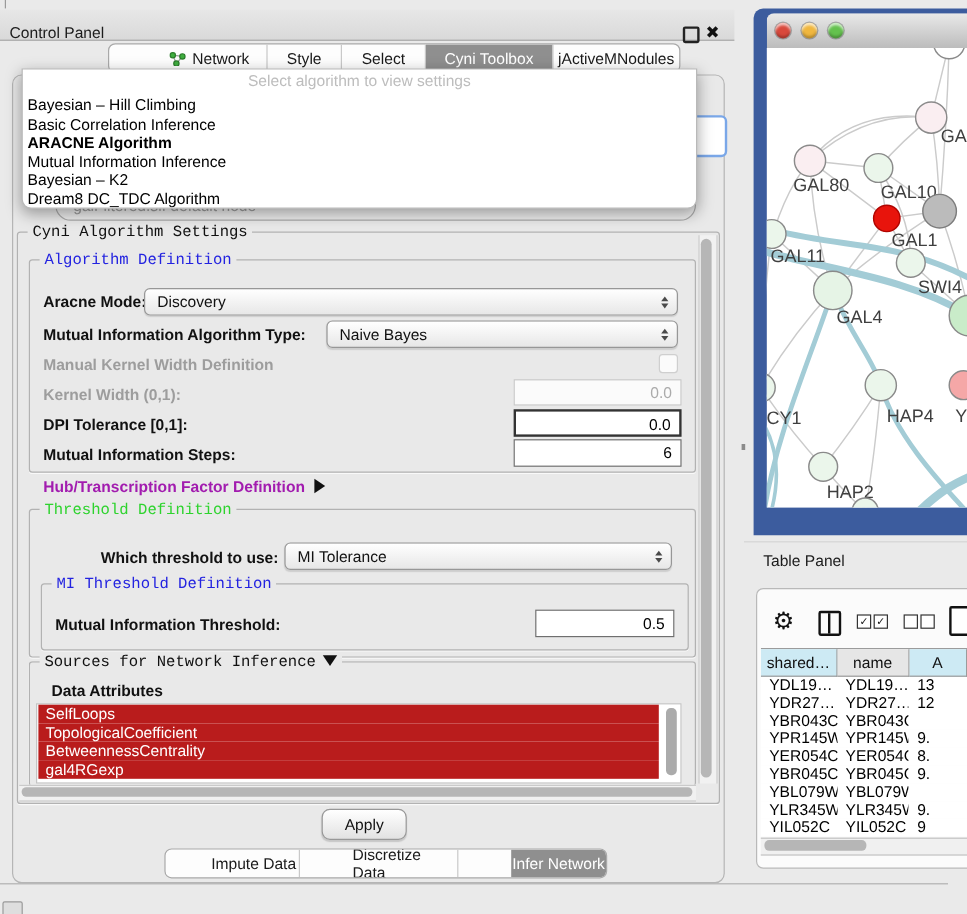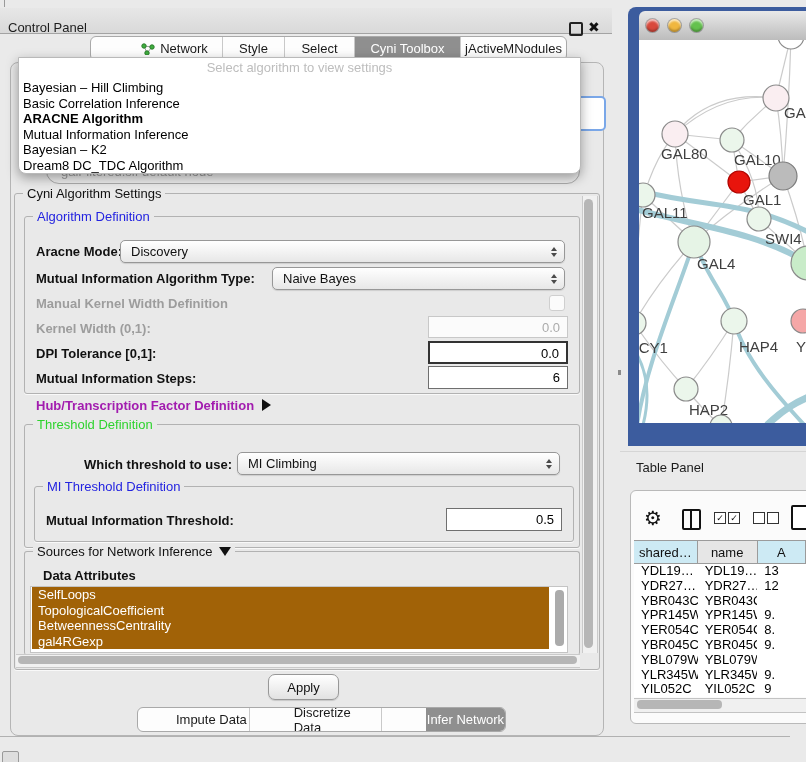--- a/index.html
+++ b/index.html
@@ -31,21 +31,21 @@
   .popup-placeholder{height:22px;line-height:20px;text-align:center;color:#bdbdbd;font-size:13px;}
   .popup-item{height:15.5px;line-height:15.5px;font-size:13px;padding-left:4px;color:#000;}
   .popup-item.hl{font-weight:bold;}
   .ghost-combo{left:46px;top:158px;width:534px;height:26px;border:1px solid #ababab;
     border-radius:13px;background:#ededed;z-index:1;font-size:13px;color:#9d9d9d;
     line-height:26px;padding-left:14px;box-sizing:border-box;overflow:hidden;}
   .ghost-focus{left:576px;top:96px;width:26px;height:31px;border:2px solid #7aa7e8;
     border-radius:5px;background:#fff;z-index:1;}
   
   .group{position:absolute;border:1px solid #b2b2b2;border-radius:3px;
-    box-shadow:0 1px 0 rgba(255,255,255,.7);}
+    box-shadow:0 1px 0 rgba(255,255,255,.7);font-family:Liberation Mono, monospace;}
   .gtitle{position:absolute;top:-8px;left:8px;background:#e9e9e9;padding:0 4px;
     font-size:13px;white-space:nowrap;}
   .gtitle.blue{color:#2323e0;} .gtitle.green{color:#2ed32e;}
   .lbl{position:absolute;font-size:13px;font-weight:bold;color:#111;white-space:nowrap;}
   .lbl.dis{color:#9d9d9d;}
   .plain{position:absolute;font-size:13px;color:#a21caf;white-space:nowrap;font-weight:bold;}
   .combo{position:absolute;height:23px;border:1px solid #979797;border-radius:5px;
     background:linear-gradient(#ffffff,#e7e7e7);font-size:13px;display:flex;
     align-items:center;padding:0 22px 0 10px;box-sizing:border-box;
     box-shadow:0 1px 1px rgba(0,0,0,.12);}
@@ -60,21 +60,21 @@
   .checkbox{position:absolute;width:14px;height:14px;border:1px solid #cfcfcf;
     border-radius:3px;background:#fbfbfb;}
   .tri-right{display:inline-block;width:0;height:0;border-top:6px solid transparent;
     border-bottom:6px solid transparent;border-left:9px solid #111;vertical-align:-1px;margin-left:8px;}
   .tri-down{display:inline-block;width:0;height:0;border-left:6px solid transparent;
     border-right:6px solid transparent;border-top:9px solid #111;vertical-align:0px;margin-left:6px;}
   
   .attr-list{left:30px;top:586px;width:536px;height:65px;background:#fff;
     border:1px solid #c4c4c4;overflow:hidden;}
   .attr-item{height:15.5px;line-height:15.5px;font-size:13px;color:#fff;
-    background:#a16207;margin:0 18px 0 1px;padding-left:6px;}
+    background:#b91c1c;margin:0 18px 0 1px;padding-left:6px;}
   .attr-scroll{position:absolute;right:3px;top:3px;width:9px;height:56px;
     background:#ababab;border-radius:4px;}
   
   .vtrack{left:582px;top:196px;width:14px;height:457px;background:#f1f1f1;
     border-left:1px solid #cacaca;border-right:1px solid #cacaca;}
   .vthumb{left:584px;top:199px;width:9px;height:449px;background:#b6b6b6;border-radius:4.5px;}
   .htrack{left:16px;top:654px;width:564px;height:12px;background:#f1f1f1;
     border-top:1px solid #cacaca;border-bottom:1px solid #cacaca;}
   .hthumb{left:18px;top:656px;width:559px;height:8px;background:#b6b6b6;border-radius:4px;}
   .apply-btn{left:268px;top:674px;width:69px;height:24px;border:1px solid #989898;
@@ -209,21 +209,21 @@
 
   <div class="plain" style="left:36px;top:398px;">
     <span>Hub/Transcription Factor Definition</span><span class="tri-right"></span>
   </div>
 
   <div class="group" style="left:24px;top:424px;width:554px;height:122px;">
     <span class="gtitle green">Threshold Definition</span>
   </div>
   <div class="lbl" style="left:84px;top:457px;">Which threshold to use:</div>
   <div class="combo" style="left:237px;top:452px;width:323px;">
-    <span>MI Climbing</span>
+    <span>MI Tolerance</span>
     <span class="spinner">
         <span class="spin-up"></span>
         <span class="spin-dn"></span>
       </span>
   </div>
   <div class="group" style="left:34px;top:486px;width:538px;height:54px;">
     <span class="gtitle blue">MI Threshold Definition</span>
   </div>
   <div class="lbl" style="left:46px;top:513px;">Mutual Information Threshold:</div>
   <div class="fld" style="left:446px;top:508px;width:116px;height:23px;">0.5</div>

